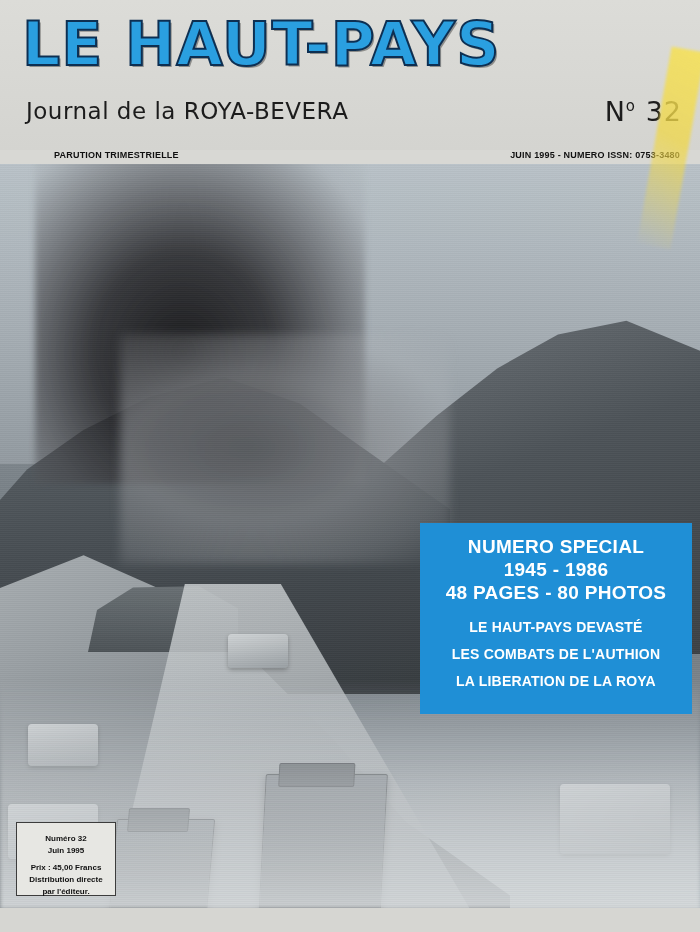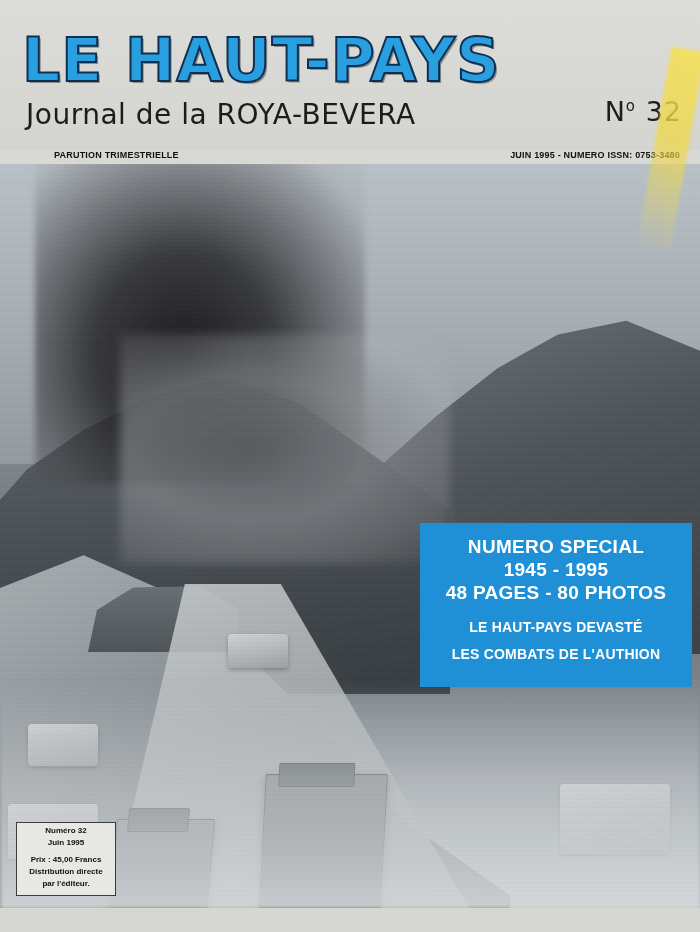--- a/index.html
+++ b/index.html
@@ -31,28 +31,27 @@
     width: 660px;
     font-family: "DejaVu Sans", sans-serif;
     font-weight: bold;
     font-size: 60px;
     letter-spacing: 1px;
     color: #2a9fe0;
     -webkit-text-stroke: 2px #0d2f52;
     text-shadow: 2px 2px 0 rgba(0,0,0,0.35);
     white-space: nowrap;
     line-height: 1;
-    margin-top: 16px;
   }
   .subtitle {
     position: absolute;
     left: 26px;
     top: 98px;
     font-family: "DejaVu Sans", sans-serif;
-    font-size: 28px;
+    font-size: 23px;
     color: #1c1c1c;
     letter-spacing: 0.5px;
   }
   .issue-no {
     position: absolute;
     right: 18px;
     top: 96px;
     font-family: "DejaVu Sans", sans-serif;
     font-size: 27px;
     color: #1c1c1c;
@@ -232,21 +231,21 @@
   .pricebox {
     position: absolute;
     left: 16px;
     top: 822px;
     width: 100px;
     height: 74px;
     background: #e7e7e3;
     border: 1px solid #3c3c3c;
     box-sizing: border-box;
     text-align: center;
-    padding-top: 2px;
+    padding-top: 10px;
     z-index: 30;
     font-size: 8px;
     font-weight: bold;
     color: #111;
     line-height: 1.5;
   }
   .pricebox .sep { height: 5px; }
 
   .bottom-band {
     position: absolute;
@@ -294,25 +293,26 @@
     </div>
 
     <div class="dust"></div>
     <div class="grain"></div>
   </div>
 
   <div class="scuff"></div>
 
   <div class="callout">
     <div class="big">NUMERO SPECIAL</div>
-    <div class="big">1945 - 1995</div>
+    <div class="big">1945 - 1986</div>
     <div class="big">48 PAGES - 80 PHOTOS</div>
     <div class="lines">
       <div class="line">LE HAUT-PAYS DEVASTÉ</div>
       <div class="line">LES COMBATS DE L'AUTHION</div>
+      <div class="line">LA LIBERATION DE LA ROYA</div>
     </div>
   </div>
 
   <div class="pricebox">
     <div>Numéro 32</div>
     <div>Juin 1995</div>
     <div class="sep"></div>
     <div>Prix : 45,00 Francs</div>
     <div>Distribution directe</div>
     <div>par l'éditeur.</div>

